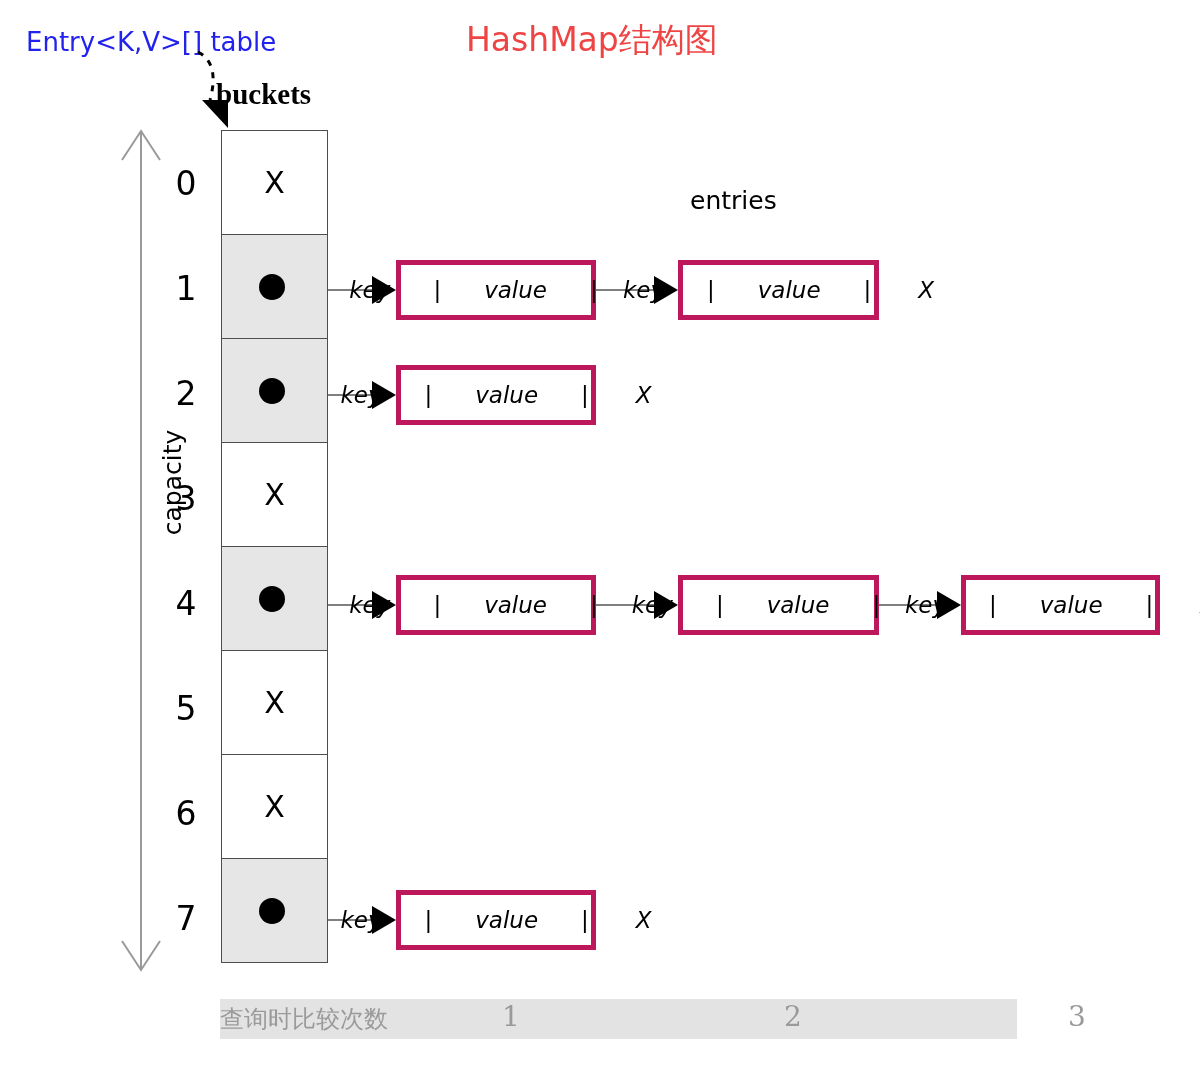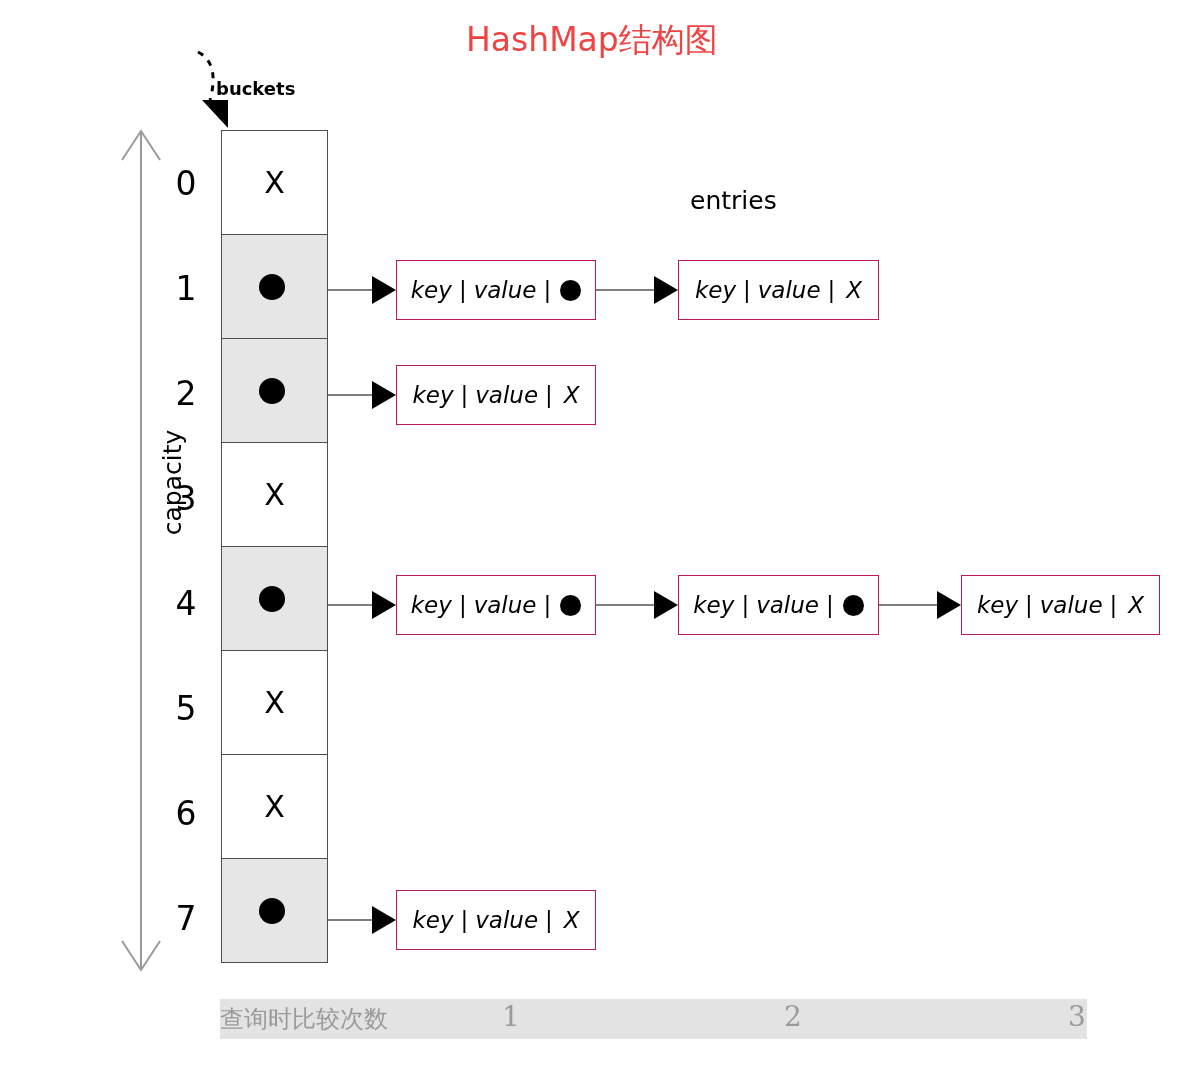--- a/index.html
+++ b/index.html
@@ -36,23 +36,24 @@
     left: 466px;
     top: 18px;
     font-size: 33px;
     color: #ef4444;
     white-space: nowrap;
   }
   #buckets-label {
     position: absolute;
     left: 216px;
     top: 78px;
-    font-size: 18px;
+    font-size: 29px;
     font-weight: bold;
     white-space: nowrap;
+    font-family: Liberation Serif, serif;
   }
   #entries-label {
     position: absolute;
     left: 690px;
     top: 186px;
     font-size: 25px;
     font-weight: normal;
     white-space: nowrap;
   }
   #capacity-label {
@@ -109,46 +110,47 @@
     width: 40px;
     text-align: center;
     font-size: 33px;
     line-height: 1;
   }
   
   .entry-box {
     position: absolute;
     box-sizing: border-box;
     height: 60px;
-    border: 1px solid #be185d;
+    border: 5px solid #be185d;
     background: #ffffff;
     display: flex;
     align-items: center;
     justify-content: center;
     font-size: 23px;
     font-style: italic;
     white-space: nowrap;
+    gap: 36px;
   }
   .entry-text { display: inline-block; }
   .entry-dot {
     display: inline-block;
     width: 21px;
     height: 21px;
     border-radius: 50%;
     background: #000;
     vertical-align: -3px;
     margin-left: 2px;
   }
   
   
   #compare-bar {
     position: absolute;
     left: 220px;
     top: 999px;
-    width: 867px;
+    width: 797px;
     height: 40px;
     background: #e3e3e3;
     text-decoration: underline;
   }
   #compare-bar .cb-label {
     position: absolute;
     left: 0px;
     top: 4px;
     font-size: 24px;
     color: #9a9a9a;
@@ -163,20 +165,21 @@
   }
   #cb-num-0 { left: 282px; }
   #cb-num-1 { left: 564px; }
   #cb-num-2 { left: 848px; }
 </style>
 </head>
 <body>
 
 <div class="canvas">
 
+  <div id="table-label">Entry&lt;K,V&gt;[] table</div>
   <div id="page-title">HashMap结构图</div>
   <div id="buckets-label">buckets</div>
   <div id="entries-label">entries</div>
   <div id="capacity-label">capacity</div>
 
   <svg class="canvas" style="pointer-events:none" width="1200" height="1069">
     <path d="M 198,52 C 214,60 216,78 210,100" fill="none" stroke="#000" stroke-width="3" stroke-dasharray="6,7" stroke-linecap="butt"></path>
     <polygon points="202,100 228,100 228,128" fill="#000"></polygon>
 
     <g stroke="#9a9a9a" fill="none" stroke-width="2">

